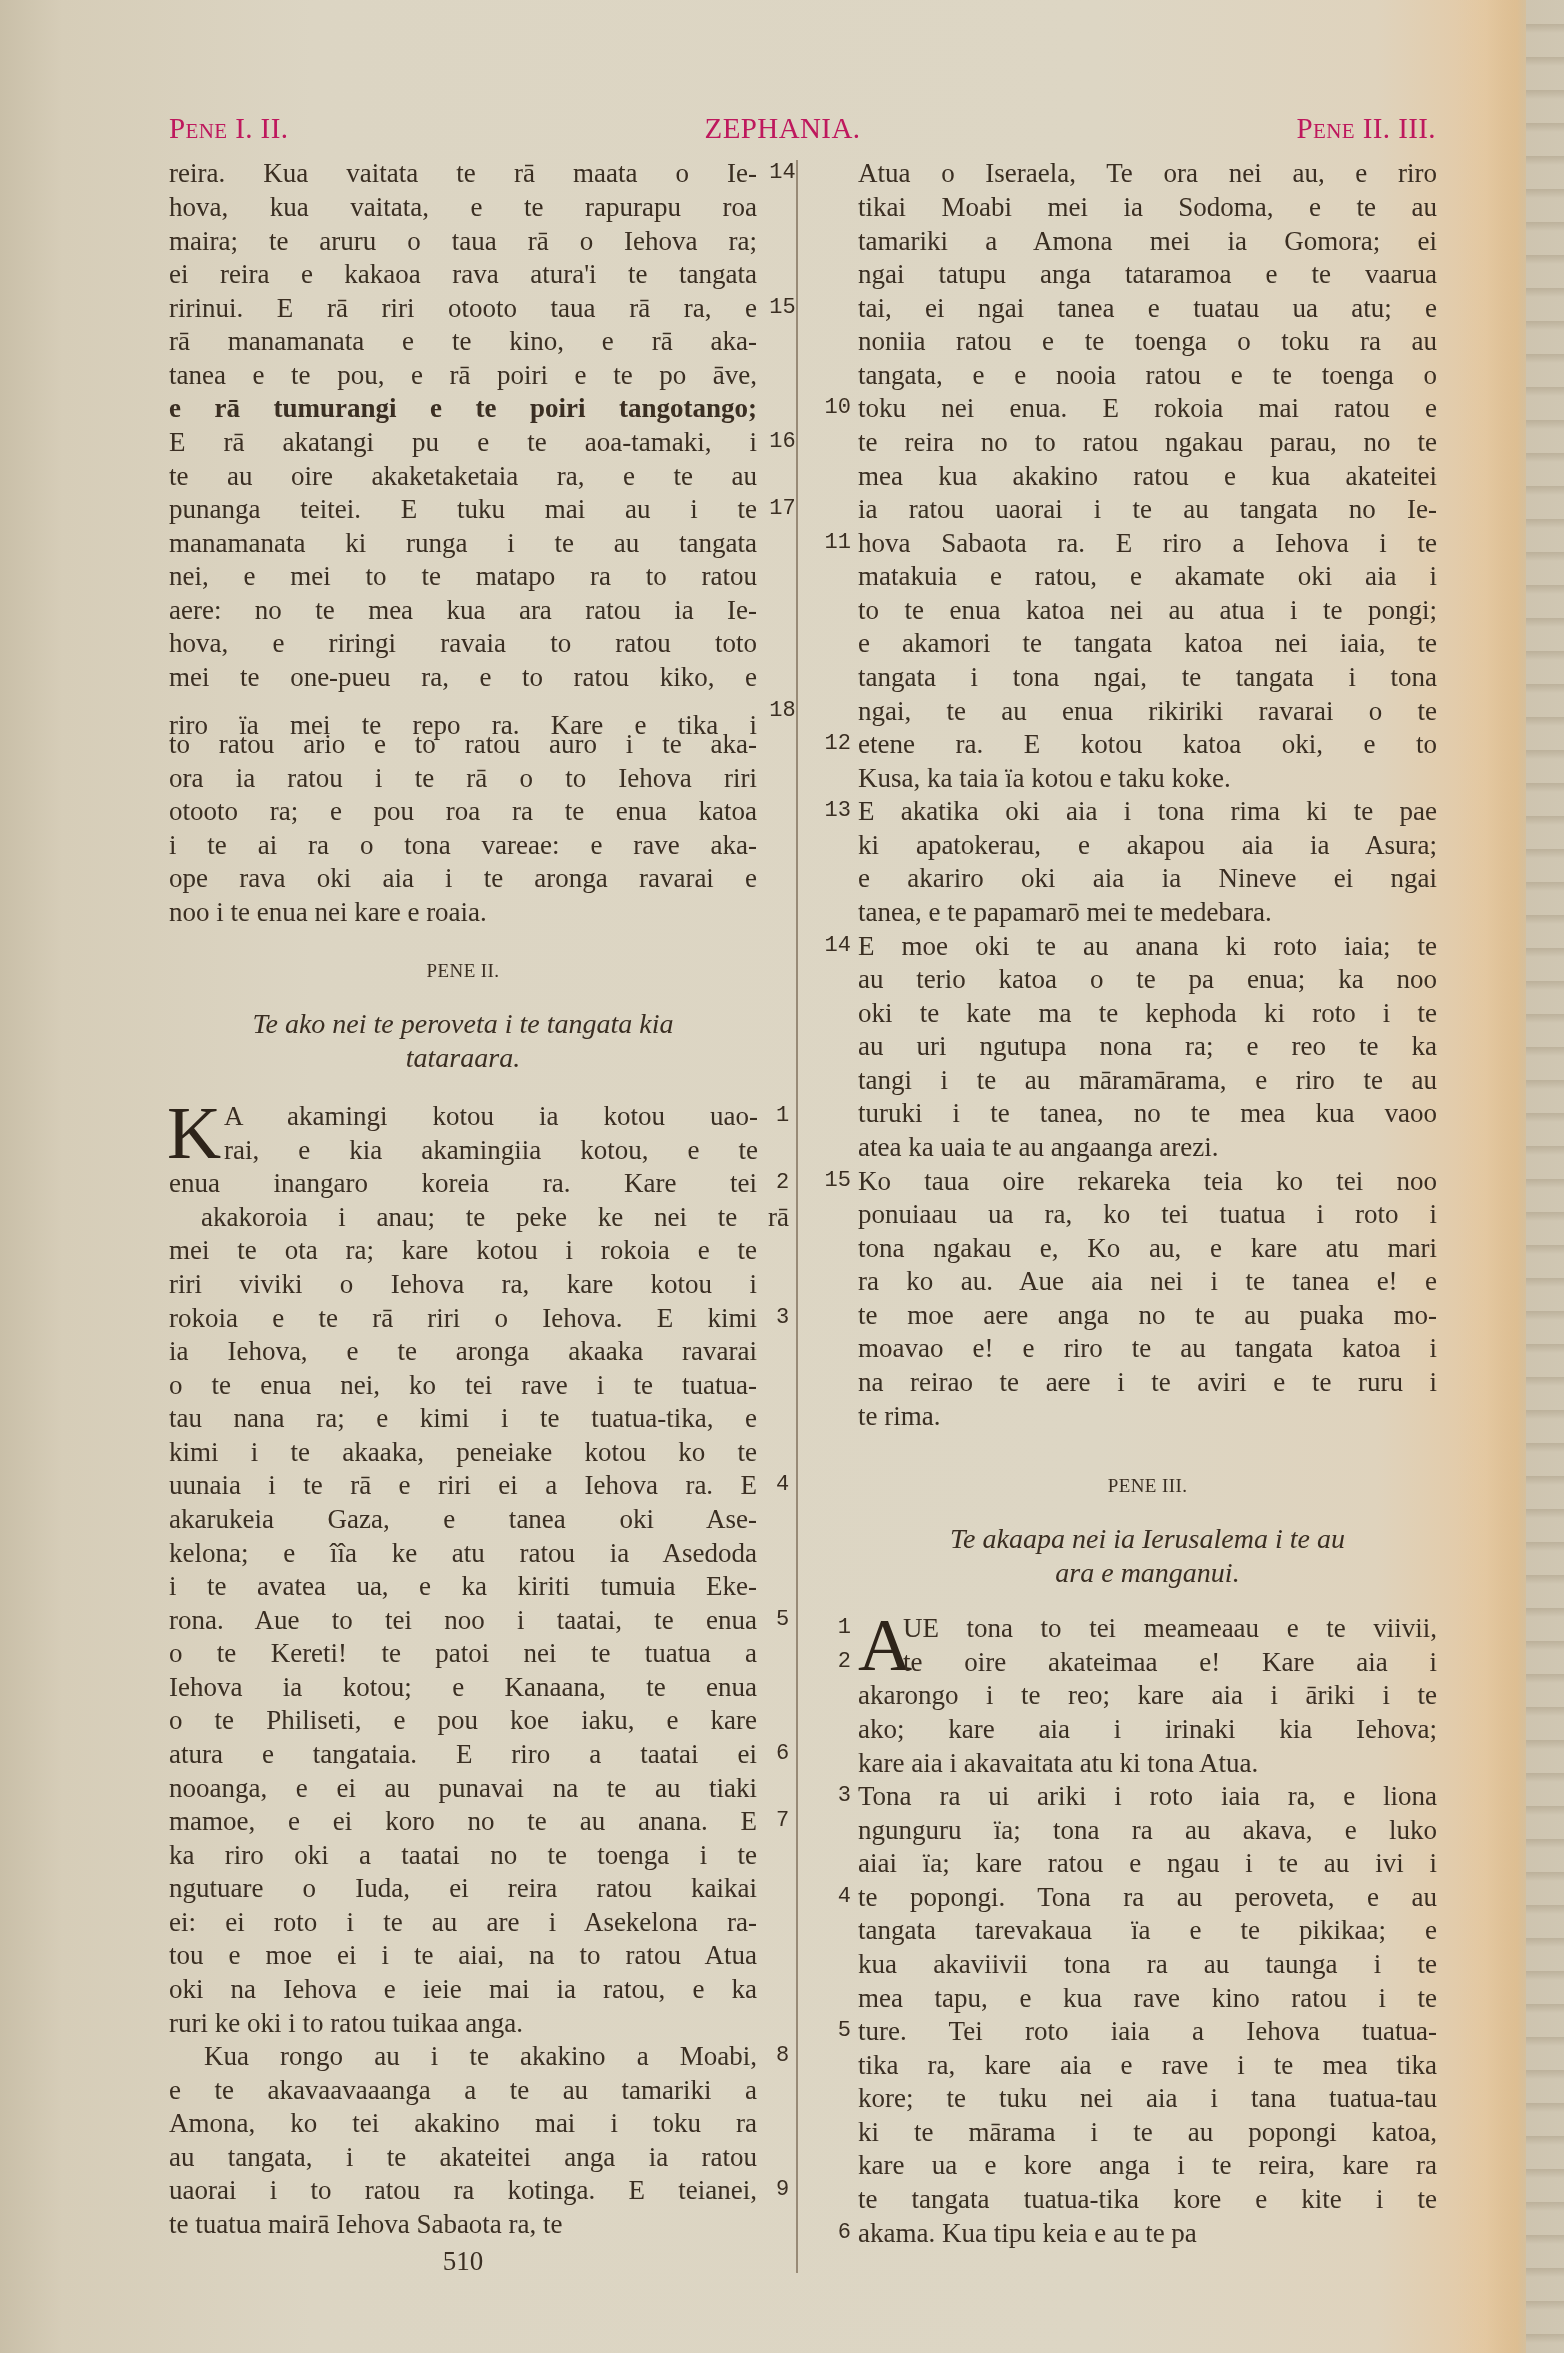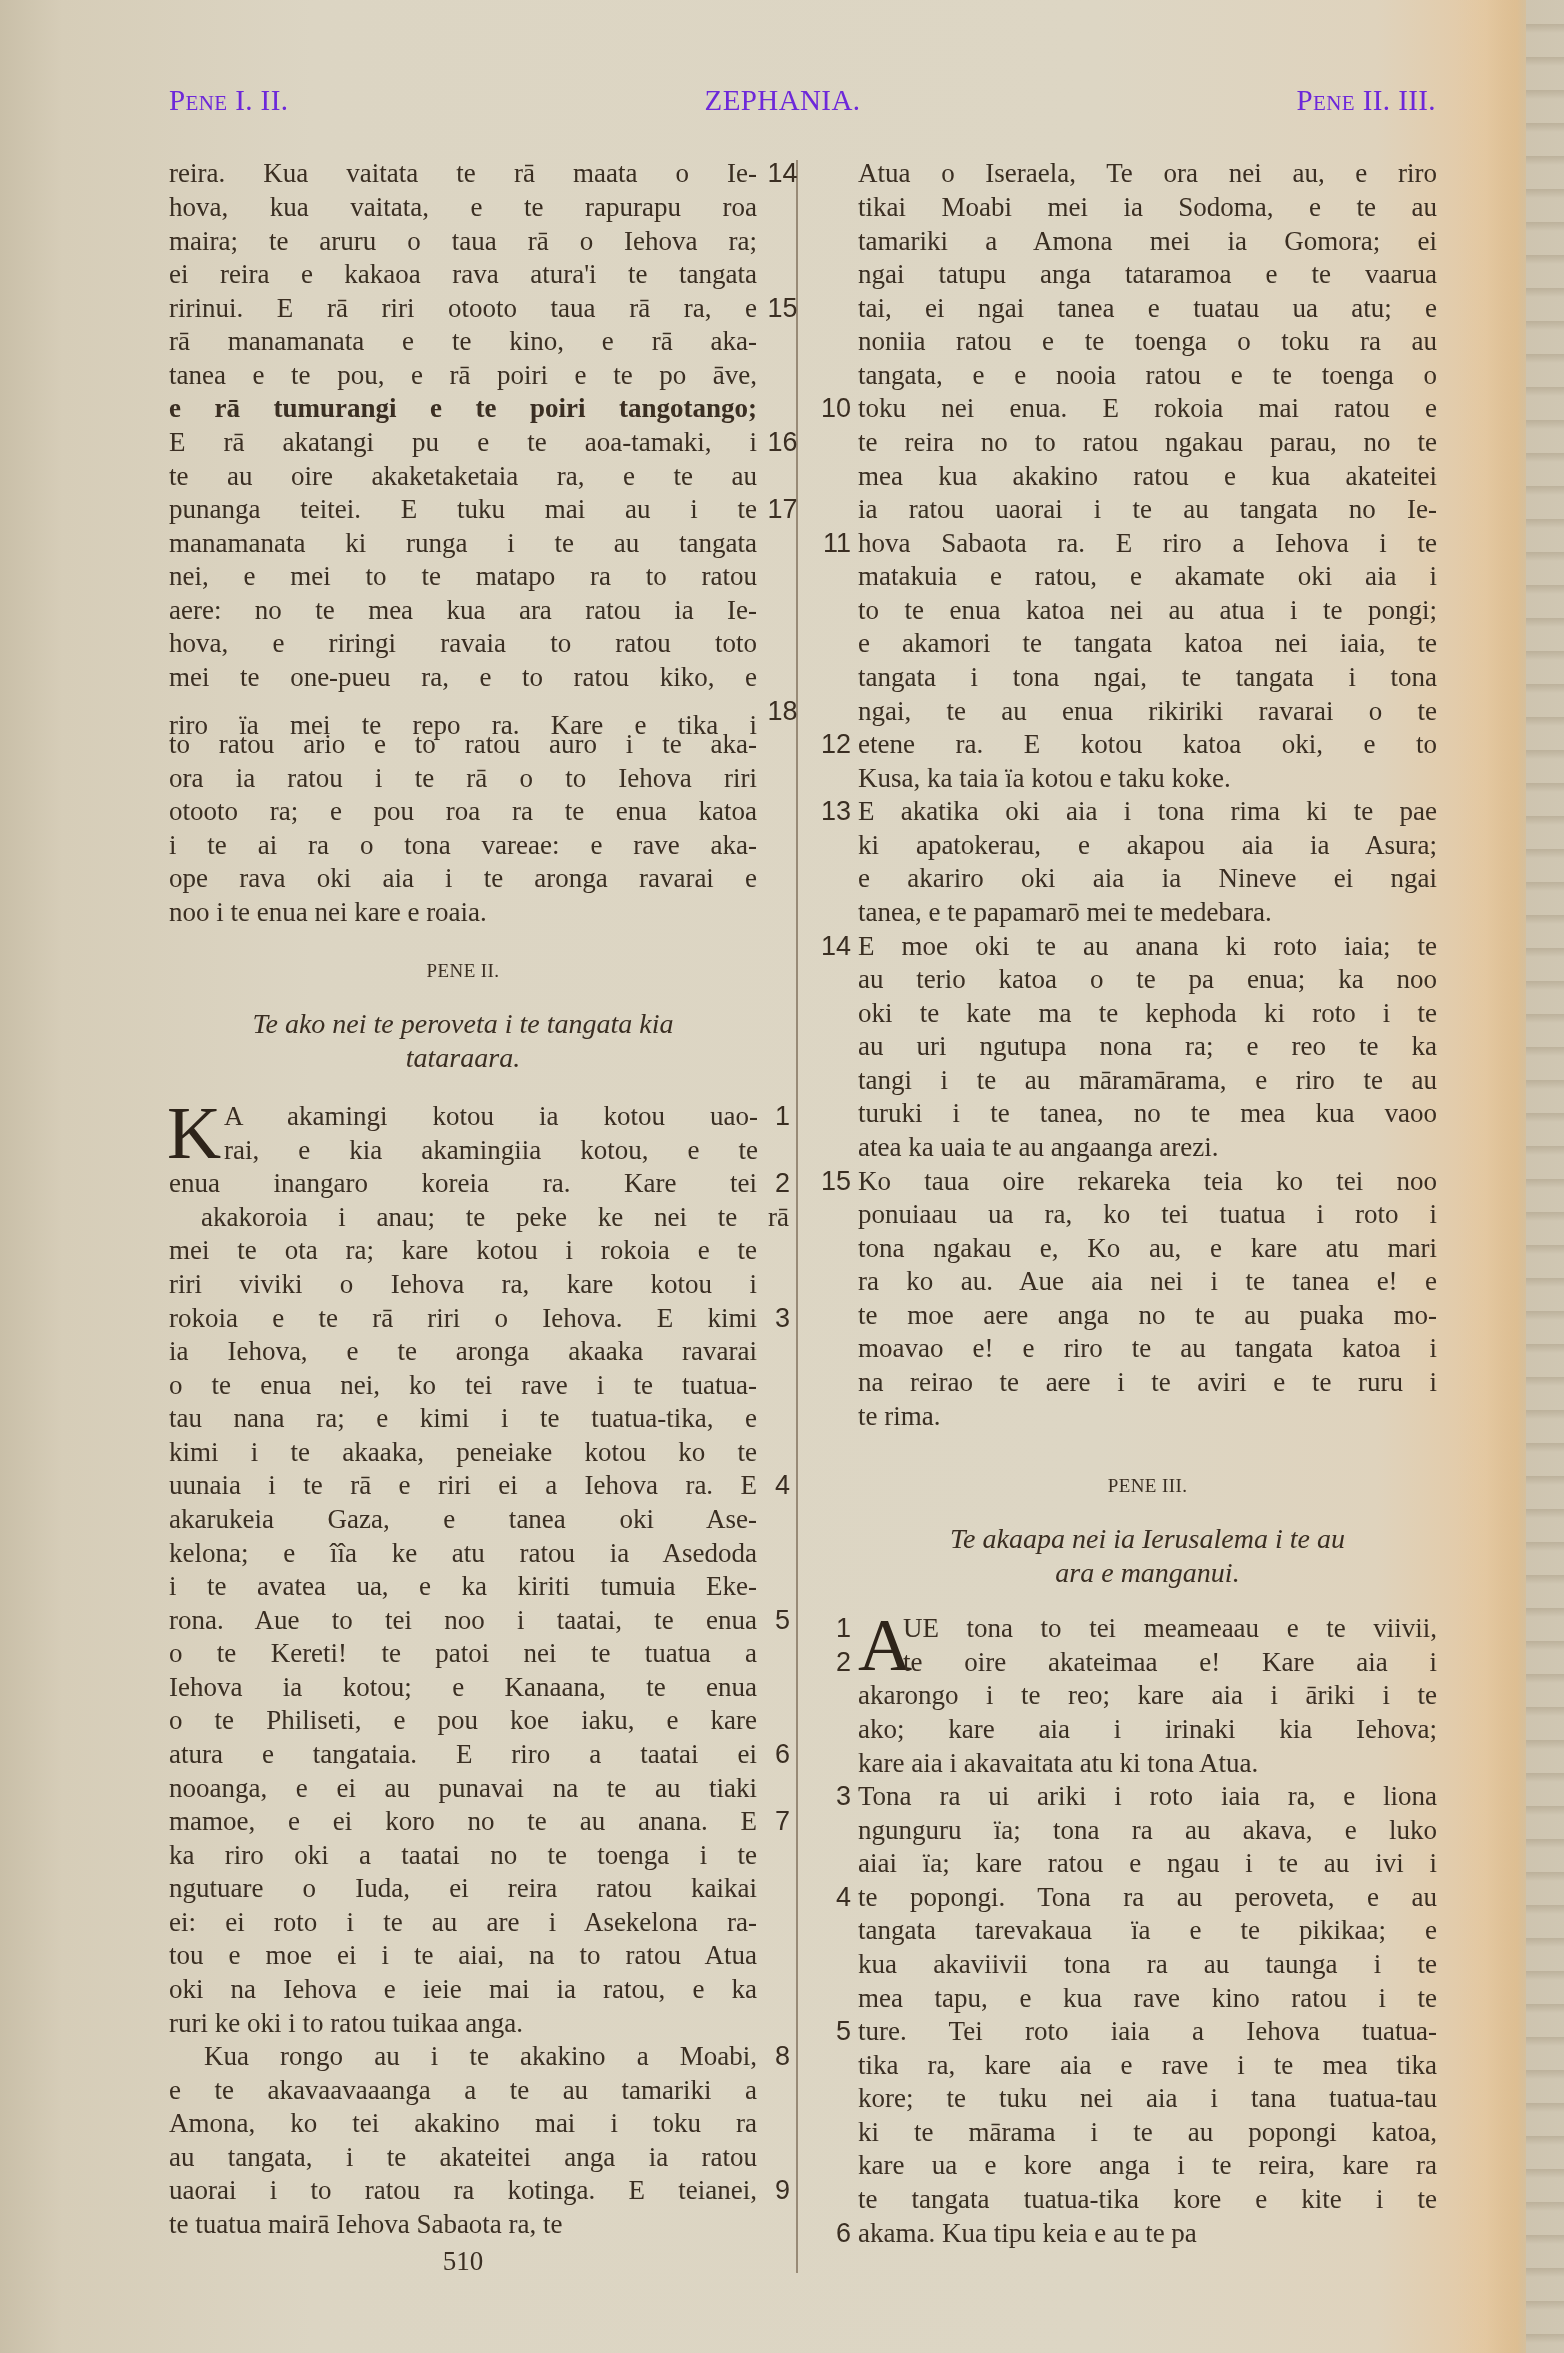--- a/index.html
+++ b/index.html
@@ -12,38 +12,38 @@
   .page-edge {
     position:absolute; top:0; right:0; width:39px; height:2354px;
     background: repeating-linear-gradient(180deg, #cfc6b2 0px, #cfc6b2 23.5px, #b9ae98 24px, #cfc6b2 33px);
     opacity:0.85;
   }
   .page-edge-shadow {
     position:absolute; top:0; right:39px; width:70px; height:2354px;
     background: linear-gradient(90deg, rgba(230,205,165,0) 0%, rgba(226,196,150,0.55) 100%);
   }
   .running-head {
-    position:absolute; top:84px; height:39px; font-size:29px; letter-spacing:0.4px;
-    font-family:"Liberation Serif", "DejaVu Serif", serif; color:#6d28d9;
+    position:absolute; top:112px; height:39px; font-size:29px; letter-spacing:0.4px;
+    font-family:"Liberation Serif", "DejaVu Serif", serif; color:#be185d;
   }
   .rh-left { left:169px; }
   .rh-center { left:0; width:1565px; text-align:center; }
   .rh-right { right:129px; }
   .sc { font-size:21px; }
   .line {
     position:absolute; height:34px; line-height:34px; font-size:27px;
     white-space:nowrap; font-family:"Liberation Serif", "DejaVu Serif", serif;
     text-align:justify; text-align-last:justify;
   }
   .line.last { text-align-last:left; }
   .col-left .line { left:169px; width:588px; }
   .col-right .line { left:858px; width:579px; }
   .vnum {
-    position:absolute; height:34px; line-height:34px; font-size:27px;
-    font-family:Liberation Sans, sans-serif;
+    position:absolute; height:34px; line-height:34px; font-size:22px;
+    font-family:Liberation Mono, monospace;
   }
   .col-left .vnum { left:763px; width:39px; text-align:center; }
   .col-right .vnum { left:806px; width:45px; text-align:right; }
   .chapter-head {
     position:absolute; font-size:19px; text-align:center; letter-spacing:0.4px;
     font-family:"Liberation Serif", "DejaVu Serif", serif;
   }
   .summary {
     position:absolute; font-size:28px; font-style:italic; text-align:center; line-height:34px;
     font-family:"Liberation Serif", "DejaVu Serif", serif;

